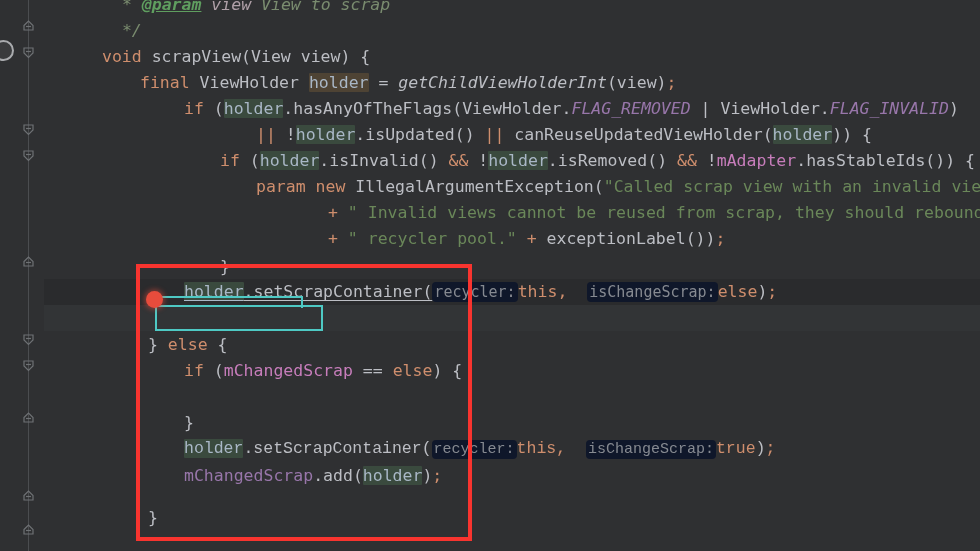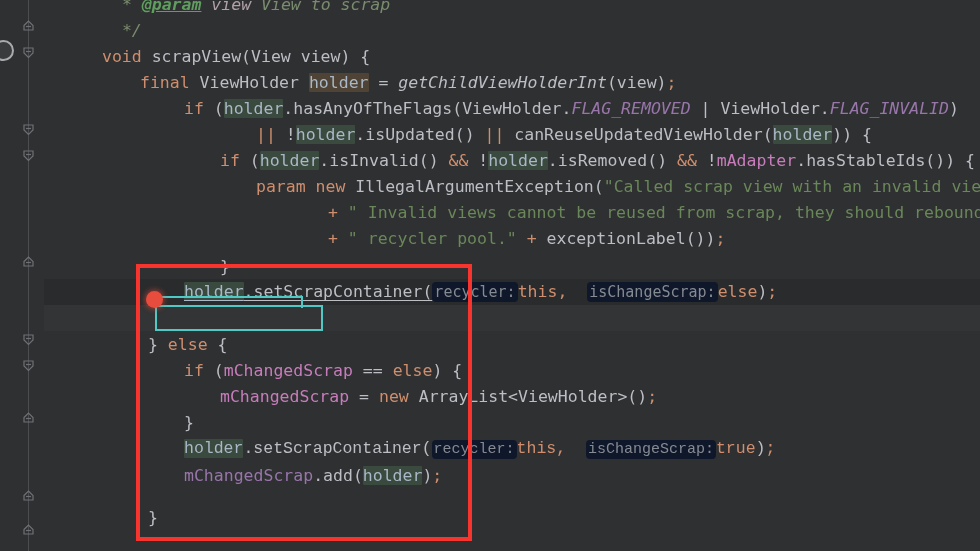--- a/index.html
+++ b/index.html
@@ -269,21 +269,20 @@
 
     <div class="line" style="top:254px; left:176px;"><span class="punc">}</span></div>
 
     <div class="line" style="top:279px; left:140px;"><span class="occ ulink">holder</span><span class="id ulink">.setScrapContainer(</span><span class="hint">recycler:</span><span class="kw">this</span><span class="semi">,</span><span class="plain">  </span><span class="hint">isChangeScrap:</span><span class="kw">else</span><span class="punc">)</span><span class="semi">;</span></div>
 
 
     <div class="line" style="top:332px; left:104px;text-align:center;"><span class="punc">}</span><span class="kw"> else</span><span class="punc"> {</span></div>
 
     <div class="line" style="top:358px; left:140px;"><span class="kw">if</span><span class="punc"> (</span><span class="field">mChangedScrap</span><span class="op"> == </span><span class="kw">else</span><span class="punc">) {</span></div>
 
-    <div class="line" style="top:384px; left:176px;"><span class="field">mChangedScrap</span><span class="op"> = </span><span class="kw">new</span><span class="cls"> ArrayList&lt;ViewHolder&gt;()</span><span class="semi">;</span></div>
 
     <div class="line" style="top:410px; left:140px;"><span class="punc">}</span></div>
 
     <div class="line" style="top:436px; left:140px;font-family:Liberation Mono, monospace;"><span class="occ">holder</span><span class="id">.setScrapContainer(</span><span class="hint">recycler:</span><span class="kw">this</span><span class="semi">,</span><span class="plain">  </span><span class="hint">isChangeScrap:</span><span class="kw">true</span><span class="punc">)</span><span class="semi">;</span></div>
 
     <div class="line" style="top:463px; left:140px;"><span class="field2">mChangedScrap</span><span class="id">.add(</span><span class="occ">holder</span><span class="punc">)</span><span class="semi">;</span></div>
 
     <div class="line" style="top:505px; left:104px;"><span class="punc">}</span></div>
 
   </div>

